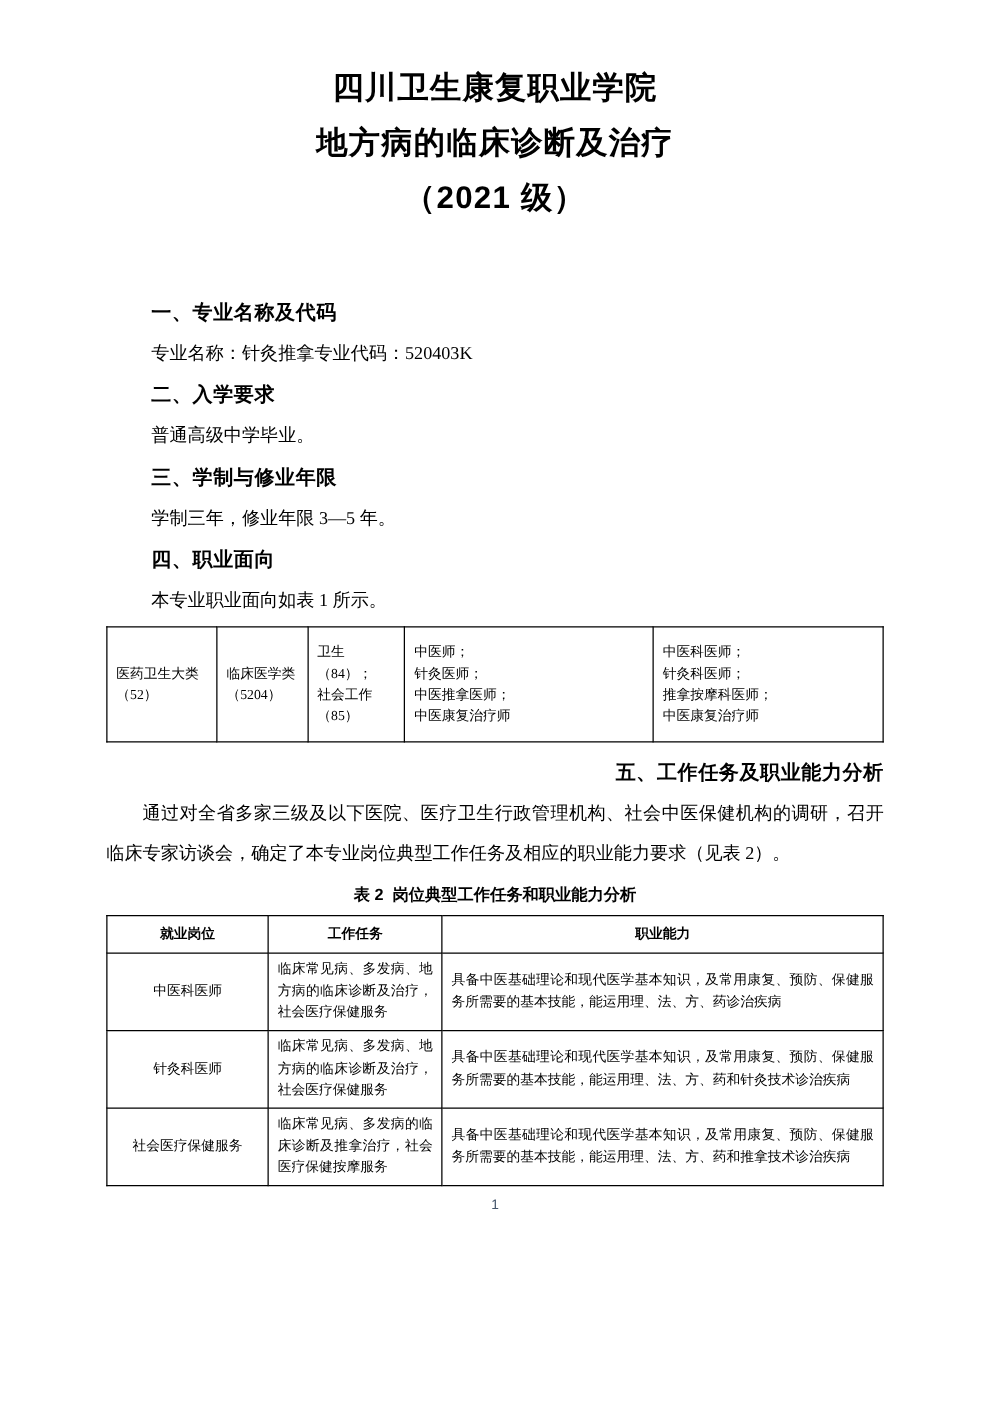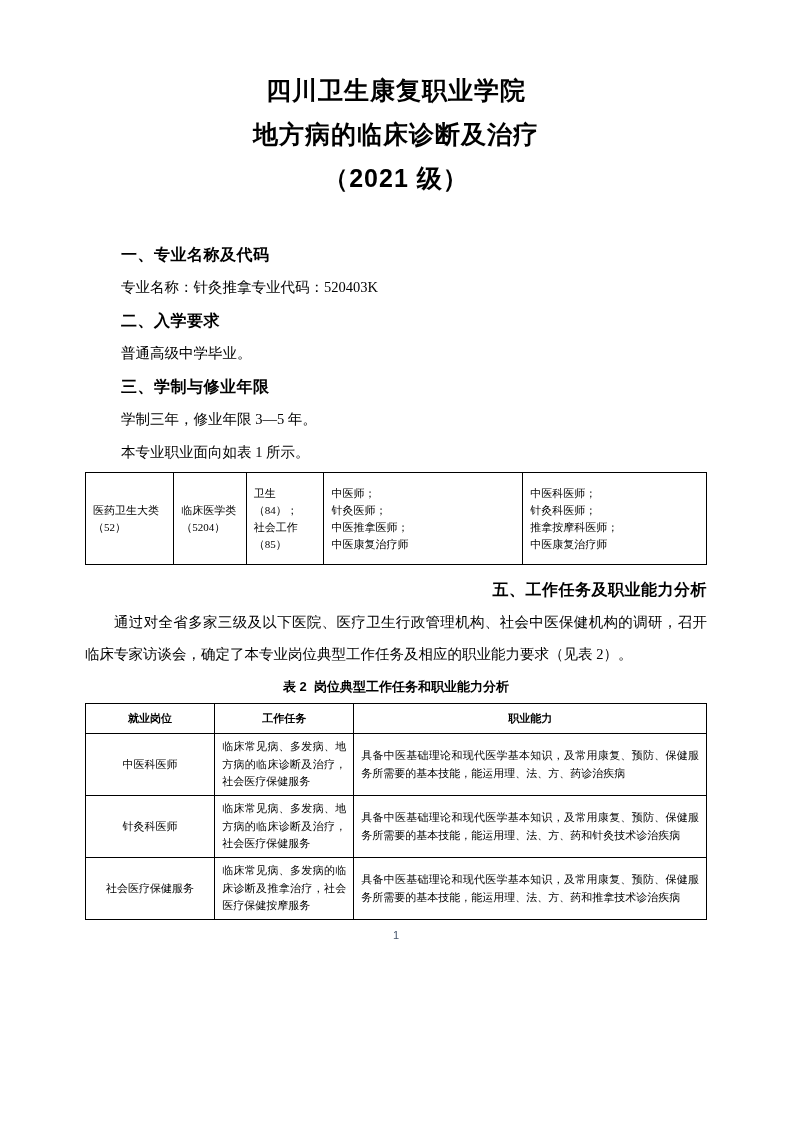--- a/index.html
+++ b/index.html
@@ -8,42 +8,42 @@
     position: relative;
     width: 792px;
     height: 1121px;
     margin: 0 auto;
     background: #ffffff;
     color: #000000;
     font-family: "Liberation Serif", serif;
     overflow: hidden;
   }
   .title-block {
-    padding-top: 68px;
+    padding-top: 48px;
     text-align: center;
   }
   .title-line {
     font-family: "Liberation Sans", sans-serif;
     font-size: 25px;
     font-weight: bold;
     line-height: 44px;
     letter-spacing: 1px;
   }
   .content {
     padding: 0 85px;
   }
   .sec-head {
     font-family: "Liberation Sans", sans-serif;
     font-size: 16px;
     font-weight: bold;
     line-height: 33px;
     padding-left: 36px;
     letter-spacing: 0.5px;
   }
-  .first-head { margin-top: 38px; }
+  .first-head { margin-top: 54px; }
   .body-line {
     font-size: 14.5px;
     line-height: 33px;
     padding-left: 36px;
   }
   .para {
     font-size: 14.5px;
     line-height: 32px;
     text-indent: 2em;
     text-align: justify;
@@ -107,20 +107,21 @@
 
     <div class="sec-head first-head">一、专业名称及代码</div>
     <div class="body-line">专业名称：针灸推拿专业代码：520403K</div>
 
     <div class="sec-head">二、入学要求</div>
     <div class="body-line">普通高级中学毕业。</div>
 
     <div class="sec-head">三、学制与修业年限</div>
     <div class="body-line">学制三年，修业年限 3—5 年。</div>
 
+    <div class="sec-head">四、职业面向</div>
     <div class="body-line">本专业职业面向如表 1 所示。</div>
 
 
     <table class="t1">
       <colgroup>
         <col style="width:14.2%">
         <col style="width:11.7%">
         <col style="width:12.5%">
         <col style="width:32.0%">
         <col style="width:29.6%">

